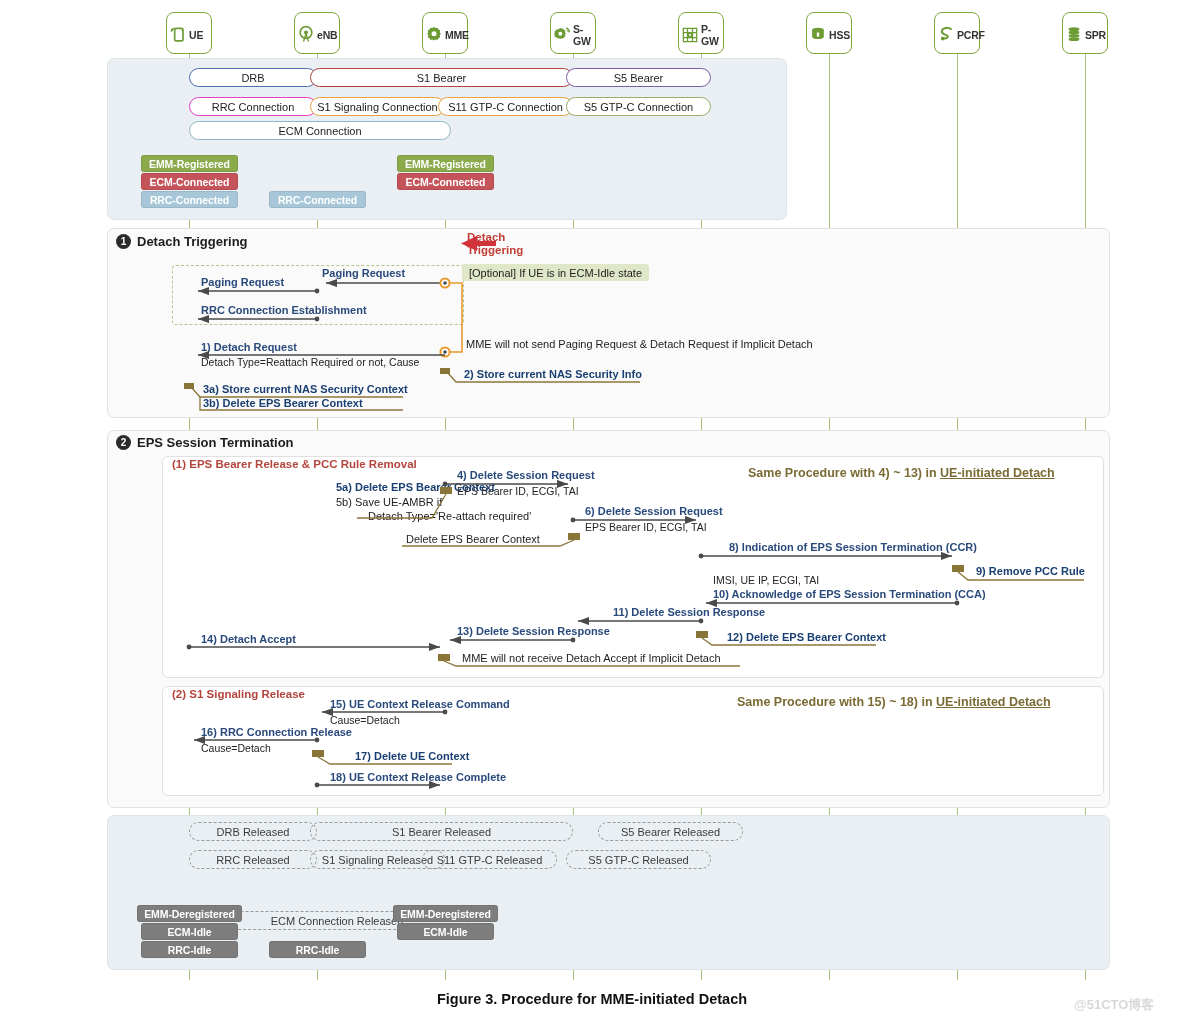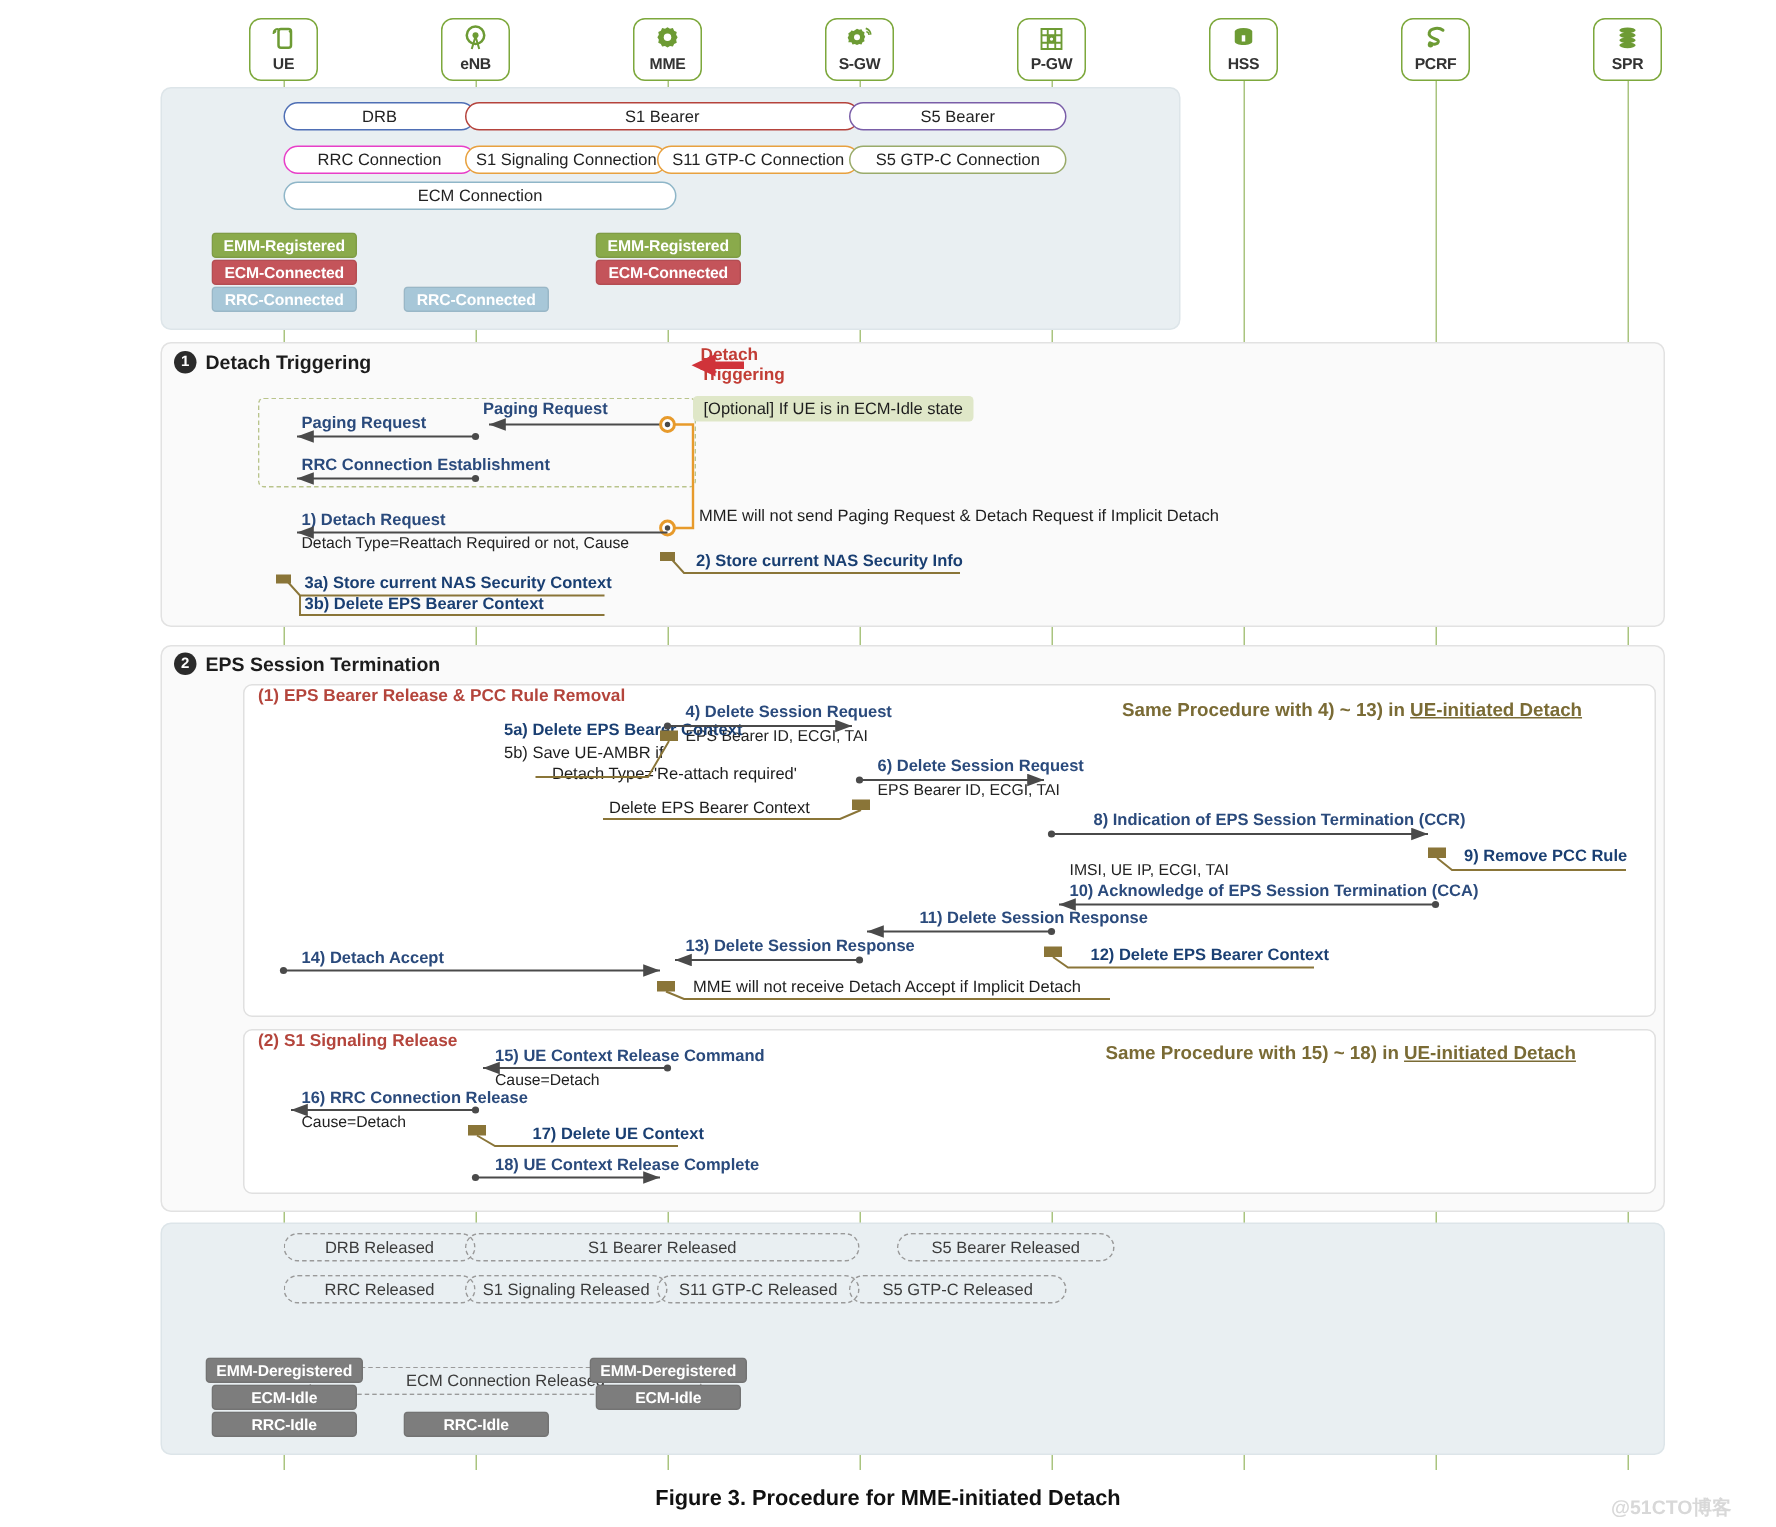--- a/index.html
+++ b/index.html
@@ -5,21 +5,21 @@
   html,body{margin:0;padding:0;background:#ffffff;}
   body{width:1184px;height:1018px;position:relative;
        font-family:"Liberation Sans","DejaVu Sans",sans-serif;
        -webkit-font-smoothing:antialiased;overflow:hidden;}
 
   
   .lifeline{position:absolute;top:52px;width:1px;background:#a9c47f;}
   
   .node{position:absolute;top:12px;width:46px;height:42px;
         border:1.6px solid #7da83c;border-radius:8px;background:#fff;
-        display:flex;flex-direction:column;align-items:center;justify-content:flex-start;
+        display:flex;flex-direction:row;align-items:center;justify-content:flex-start;
         box-sizing:border-box;padding-top:3px;}
   .node .glyph{width:22px;height:20px;display:block;}
   .node .nlabel{font-size:10.5px;font-weight:700;color:#333;line-height:12px;margin-top:1px;
                 letter-spacing:-0.2px;}
 
   
   .panel{position:absolute;box-sizing:border-box;border-radius:7px;}
   .panel-top{background:#e9eff2;border:1px solid #dde5e9;}
   .panel-sec{background:#fafafa;border:1px solid #e2e2e2;}
   .subpanel{position:absolute;box-sizing:border-box;background:#ffffff;
@@ -343,21 +343,21 @@
 <div class="pill dashed" style="left:598px;top:822px;width:145px;">
     <span>S5 Bearer Released</span>
   </div>
 
 <div class="pill dashed" style="left:189px;top:850px;width:128px;">
     <span>RRC  Released</span>
   </div>
 <div class="pill dashed" style="left:310px;top:850px;width:135px;">
     <span>S1 Signaling Released</span>
   </div>
-<div class="pill dashed" style="left:438px;top:850px;width:135px;">
+<div class="pill dashed" style="left:422px;top:850px;width:135px;">
     <span>S11 GTP-C Released</span>
   </div>
 <div class="pill dashed" style="left:566px;top:850px;width:145px;">
     <span>S5 GTP-C Released</span>
   </div>
 
 <div class="pill dashed" style="left:206px;top:871px;width:262px;margin-top:40px;">
     <span>ECM Connection Released</span>
   </div>
 

